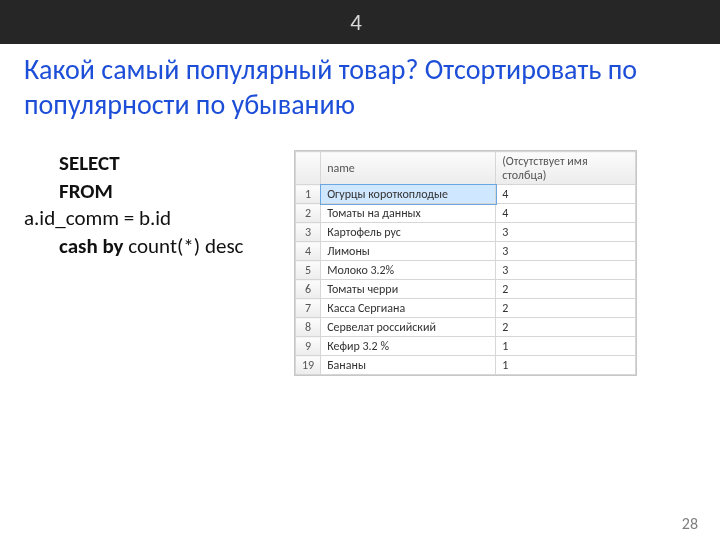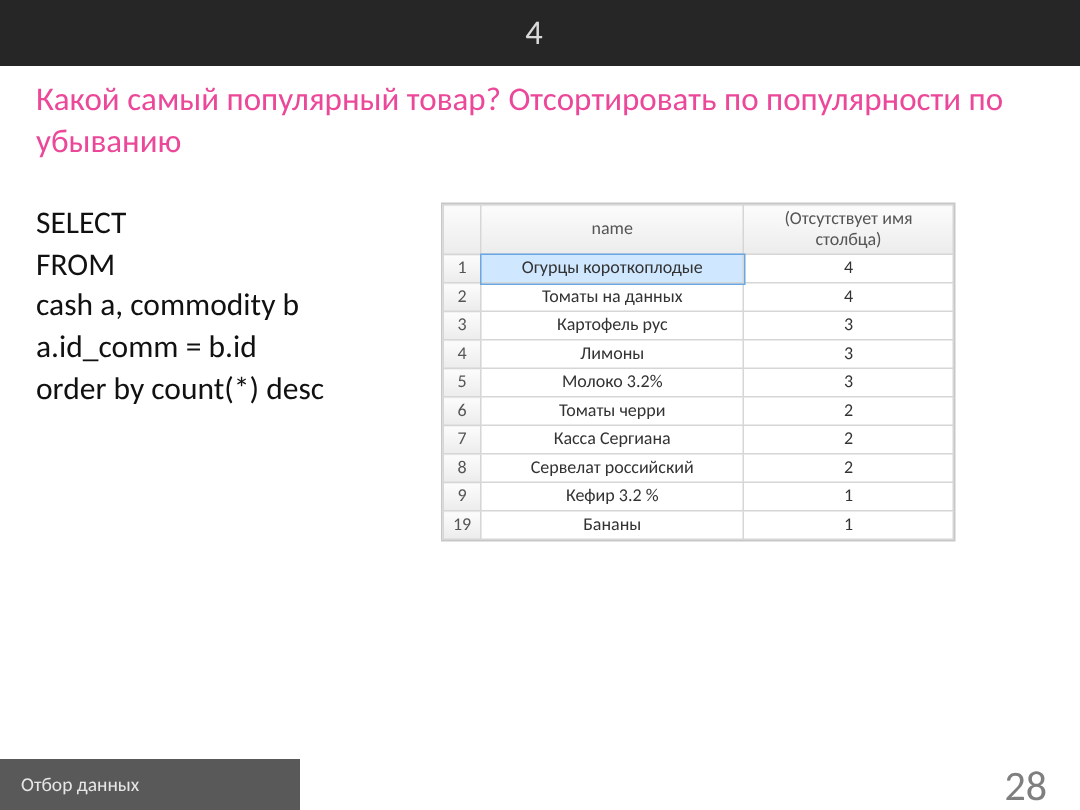--- a/index.html
+++ b/index.html
@@ -16,51 +16,51 @@
     background: #262626;
     color: #d9d9d9;
     height: 44px;
     display: flex;
     align-items: center;
     justify-content: center;
     font-size: 23px;
   }
   .header .num { margin-right: 8px;}
   .question {
-    font-size: 22px;
-    color: #ec4899;
+    font-size: 28px;
+    color: #1d4ed8;
     padding: 8px 24px 0 24px;
     line-height: 1.25;
   }
   .content {
     display: flex;
     padding: 28px 24px 0 24px;
     gap: 20px;
     align-items: flex-start;
   }
   .sql {
     font-size: 21px;
     line-height: 1.32;
     color: #111;
     width: 250px;
   }
-  .sql .kw { font-weight: normal; }
+  .sql .kw { font-weight: bold; margin-left: 35px; }
   .tbl-wrap {
     border: 1px solid #c7c7c7;
     font-size: 12px;
     color: #333;
     background: #fff;
   }
   .tbl {
     border-collapse: collapse;
   }
   .tbl th, .tbl td {
     border: 1px solid #d6d6d6;
     padding: 2px 6px;
-    text-align: center;
+    text-align: left;
     height: 18px;
   }
   .tbl th {
     background: linear-gradient(#fcfcfc, #ececec);
     font-weight: normal;
     color: #555;
   }
   .tbl th.corner { width: 20px; background: linear-gradient(#fcfcfc,#ececec); }
   .tbl td.rownum {
     background: linear-gradient(#fcfcfc,#ececec);
@@ -86,42 +86,41 @@
     color: #e6e6e6;
     font-size: 13px;
     display: flex;
     align-items: center;
     padding: 0 14px;
     width: 200px;
   }
   .footer .spacer { flex: 1; }
   .footer .pagenum {
     color: #7f7f7f;
-    font-size: 28px;
+    font-size: 16px;
     display: flex;
     align-items: center;
     padding-right: 22px;
   }
 </style>
 </head>
 <body>
 
 <div class="header">
   <span class="num">4</span>
 </div>
 
 <div class="question">Какой самый популярный товар? Отсортировать по популярности по убыванию</div>
 
 <div class="content">
   <div class="sql">
     <div><span class="kw">SELECT</span></div>
     <div><span class="kw">FROM</span></div>
-    <div>cash a, commodity b</div>
     <div>a.id_comm = b.id</div>
-    <div><span class="kw">order by</span><span> count(*) desc</span></div>
+    <div><span class="kw">cash by</span><span> count(*) desc</span></div>
   </div>
 
   <div class="tbl-wrap">
     <table class="tbl">
       <thead>
         <tr>
           <th class="corner"></th>
           <th>name</th>
           <th>(Отсутствует имя столбца)</th>
         </tr>
@@ -176,16 +175,15 @@
             <td class="rownum">19</td>
             <td class="colname">Бананы</td>
             <td class="colcnt">1</td>
           </tr>
         </tbody>
     </table>
   </div>
 </div>
 
 <div class="footer">
-  <div class="tab">Отбор данных</div>
   <div class="spacer"></div>
   <div class="pagenum">28</div>
 </div>
 
 </body></html>

